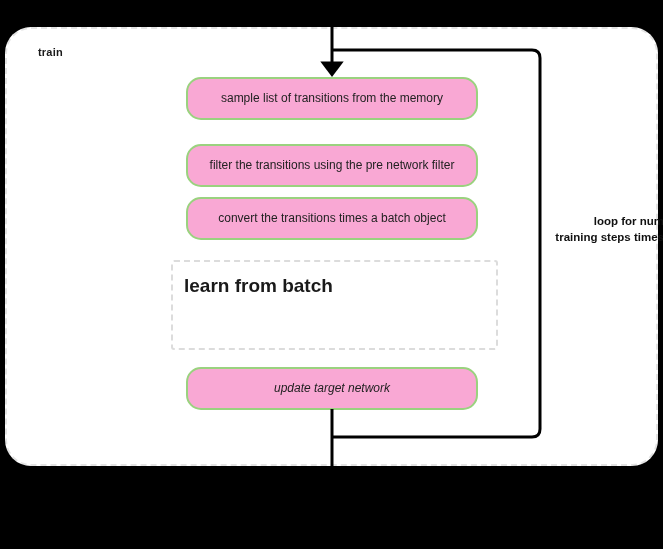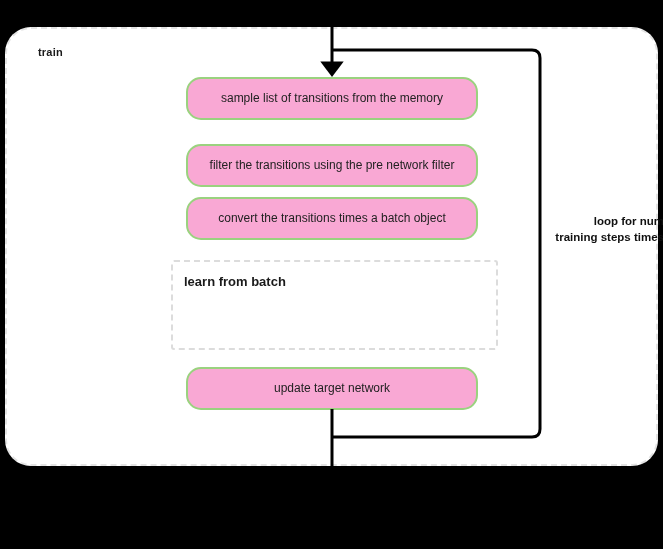--- a/index.html
+++ b/index.html
@@ -55,39 +55,39 @@
   }
   .step-box .step-label {
     font-size: 12px;
     color: #222222;
     text-align: center;
     line-height: 1.2;
   }
   #step-sample   { top: 77px; }
   #step-filter   { top: 144px; }
   #step-convert  { top: 197px; }
-  #step-update   { top: 367px; }
+  #step-update   { top: 367px; font-style: italic; }
 
   
   #learn-block {
     position: absolute;
     left: 171px;
     top: 260px;
     width: 327px;
     height: 90px;
     box-sizing: border-box;
     background: #ffffff;
     border: 2px dashed #dcdcdc;
     border-radius: 3px;
   }
   #learn-block-title {
     position: absolute;
     left: 11px;
     top: 11px;
-    font-size: 13px;
+    font-size: 19px;
     font-weight: bold;
     color: #1a1a1a;
     line-height: 1.35;
     width: 150px;
   }
 
   
   #connectors {
     position: absolute;
     left: 0;

